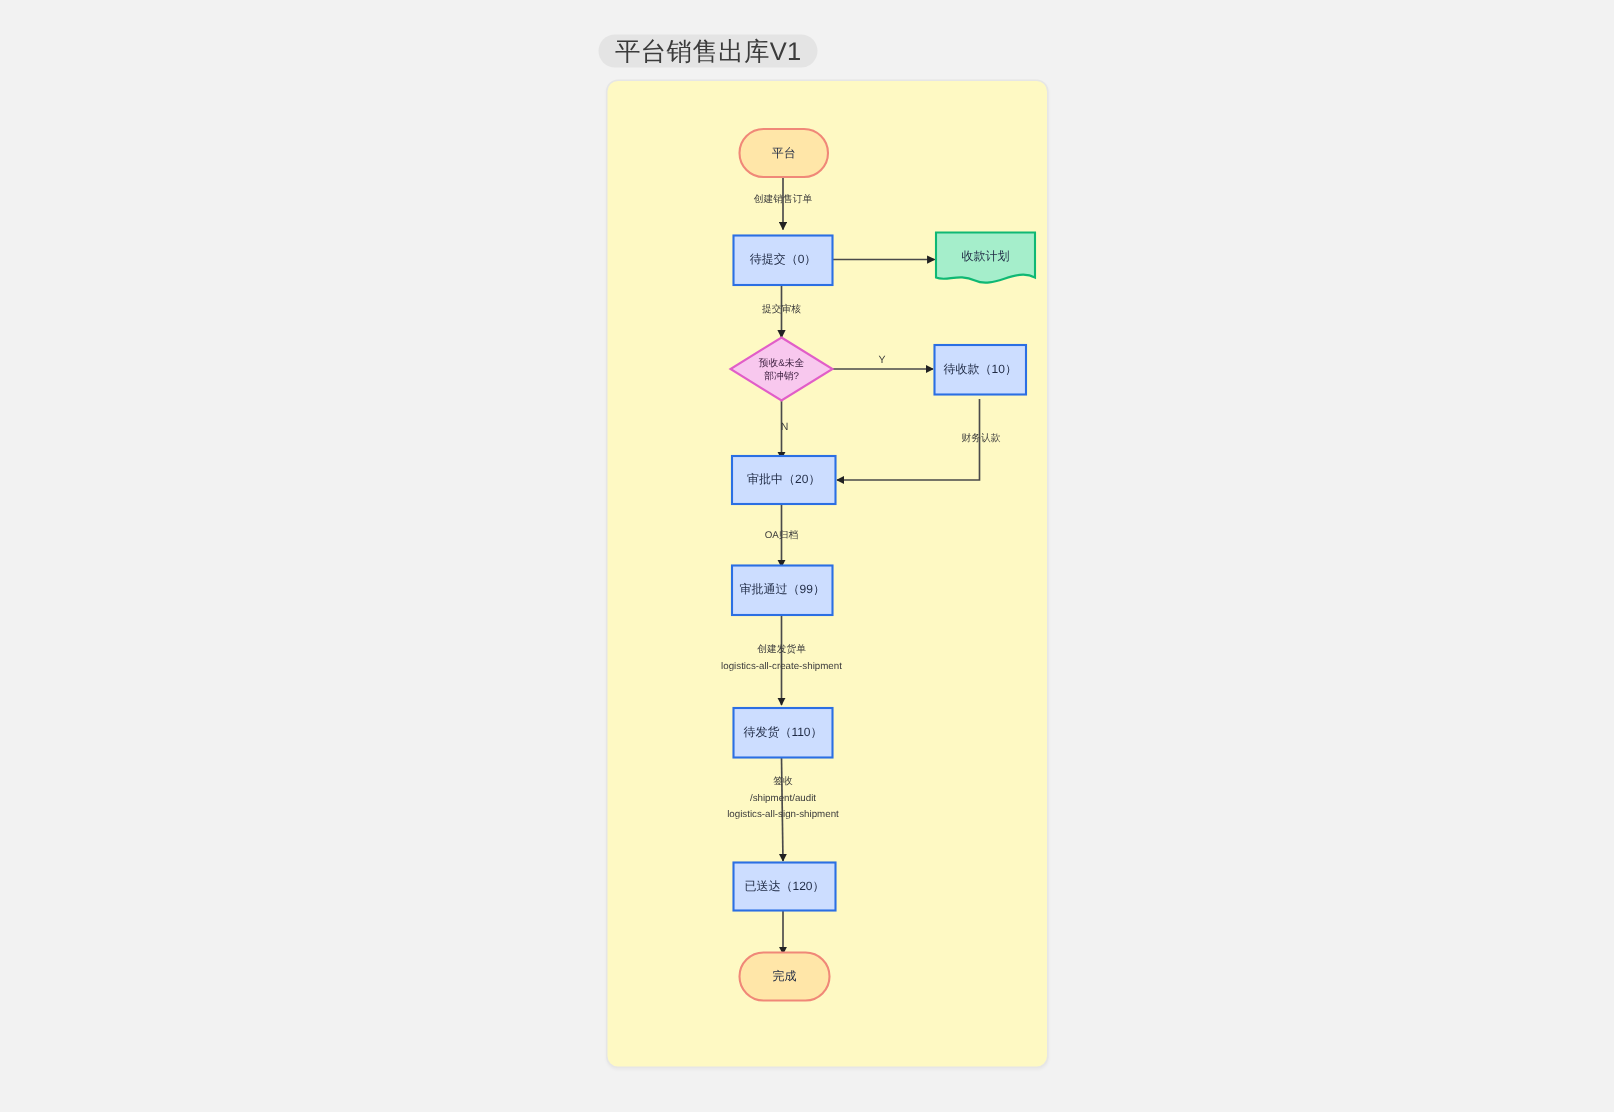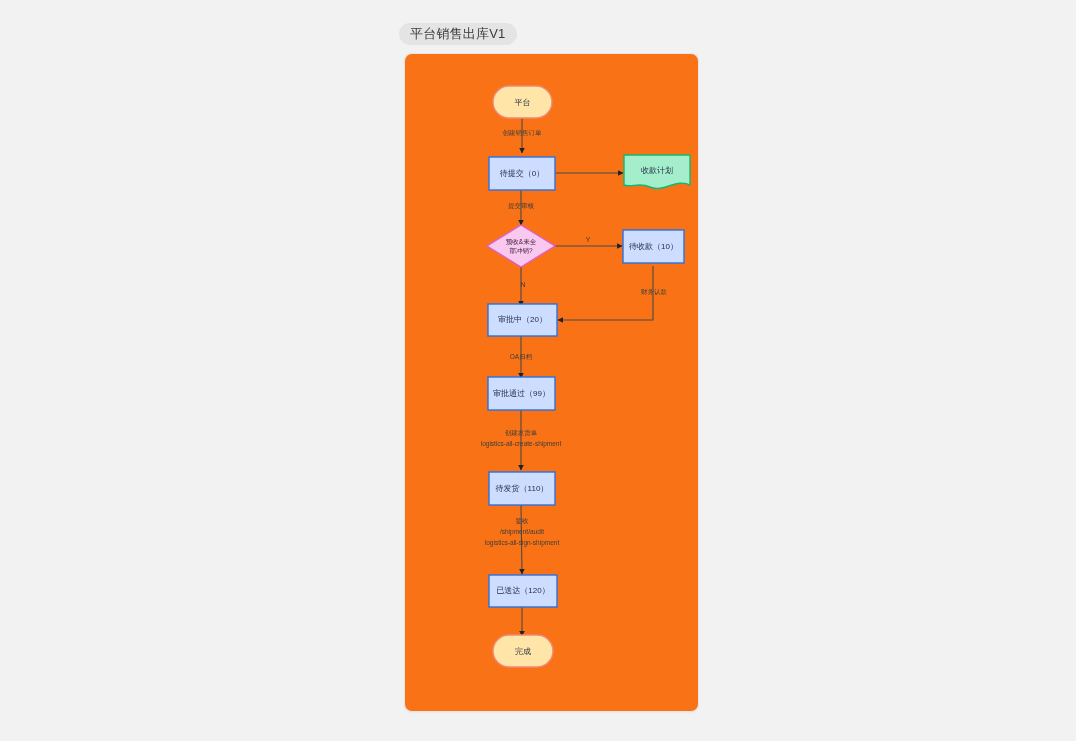--- a/index.html
+++ b/index.html
@@ -25,33 +25,33 @@
   #title-chip {
     position: absolute;
     left: 399px;
     top: 23px;
     height: 22px;
     padding: 0 11px;
     display: flex;
     align-items: center;
     background: #e4e4e4;
     border-radius: 11px;
-    font-size: 13px;
+    font-size: 17px;
     color: #3b3b3b;
     letter-spacing: 0.2px;
     white-space: nowrap;
   }
   
   #canvas-panel {
     position: absolute;
     left: 404px;
     top: 53px;
     width: 293px;
     height: 657px;
-    background: #f97316;
+    background: #fef9c3;
     border: 1px solid #e6e6e6;
     border-radius: 8px;
     box-shadow: 0 1px 2px rgba(0,0,0,0.04);
     overflow: hidden;
   }
   #flow-svg {
     position: absolute;
     left: 0;
     top: 0;
   }

